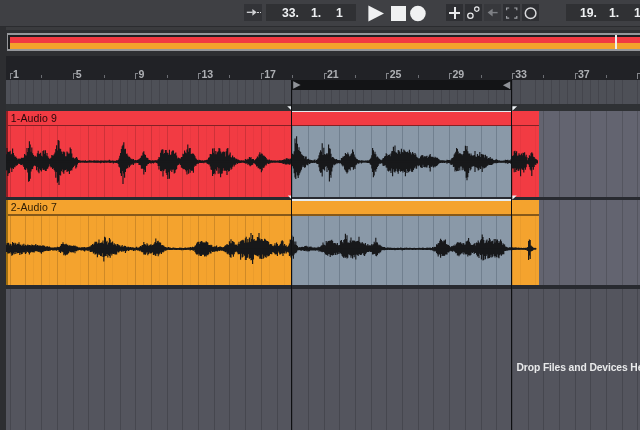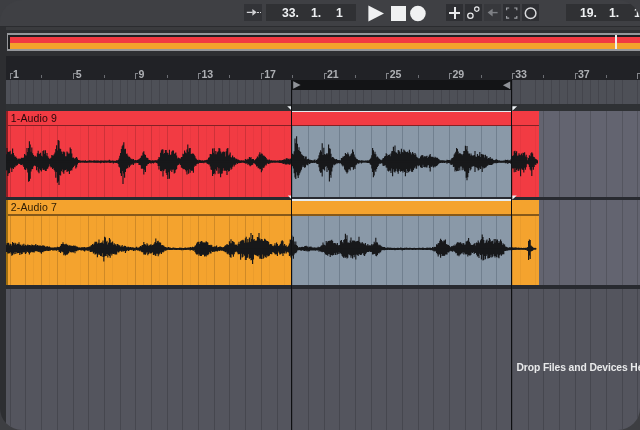--- a/index.html
+++ b/index.html
@@ -1,14 +1,14 @@
 <!DOCTYPE html>
 <html><head><meta charset="utf-8"><style>
 html,body{margin:0;padding:0;background:#3d3e42;}
-#app{position:relative;width:640px;height:430px;overflow:hidden;font-family:"Liberation Sans",sans-serif;border-radius:22px;}
+#app{position:relative;width:640px;height:430px;overflow:hidden;font-family:"Liberation Sans",sans-serif;}
 </style></head><body>
 <div id="app"><svg width="640" height="430" viewBox="0 0 640 430">
 <rect x="0.00" y="0.00" width="640.00" height="27.00" fill="#3f4044" shape-rendering="crispEdges"></rect>
 <rect x="0.00" y="25.60" width="640.00" height="1.40" fill="#2b2c2f" shape-rendering="crispEdges"></rect>
 <rect x="244.30" y="4.20" width="17.60" height="16.40" fill="#323337" shape-rendering="crispEdges"></rect>
 <g stroke="#d2d3d6" stroke-width="1.3" fill="none">
         <line x1="246.8" y1="12.3" x2="252.6" y2="12.3"></line>
       </g>
 <polygon points="252.40,8.90 252.40,15.70 256.60,12.30" fill="#d2d3d6"></polygon>
 <rect x="257.40" y="11.60" width="1.70" height="1.40" fill="#d2d3d6" shape-rendering="crispEdges"></rect>

